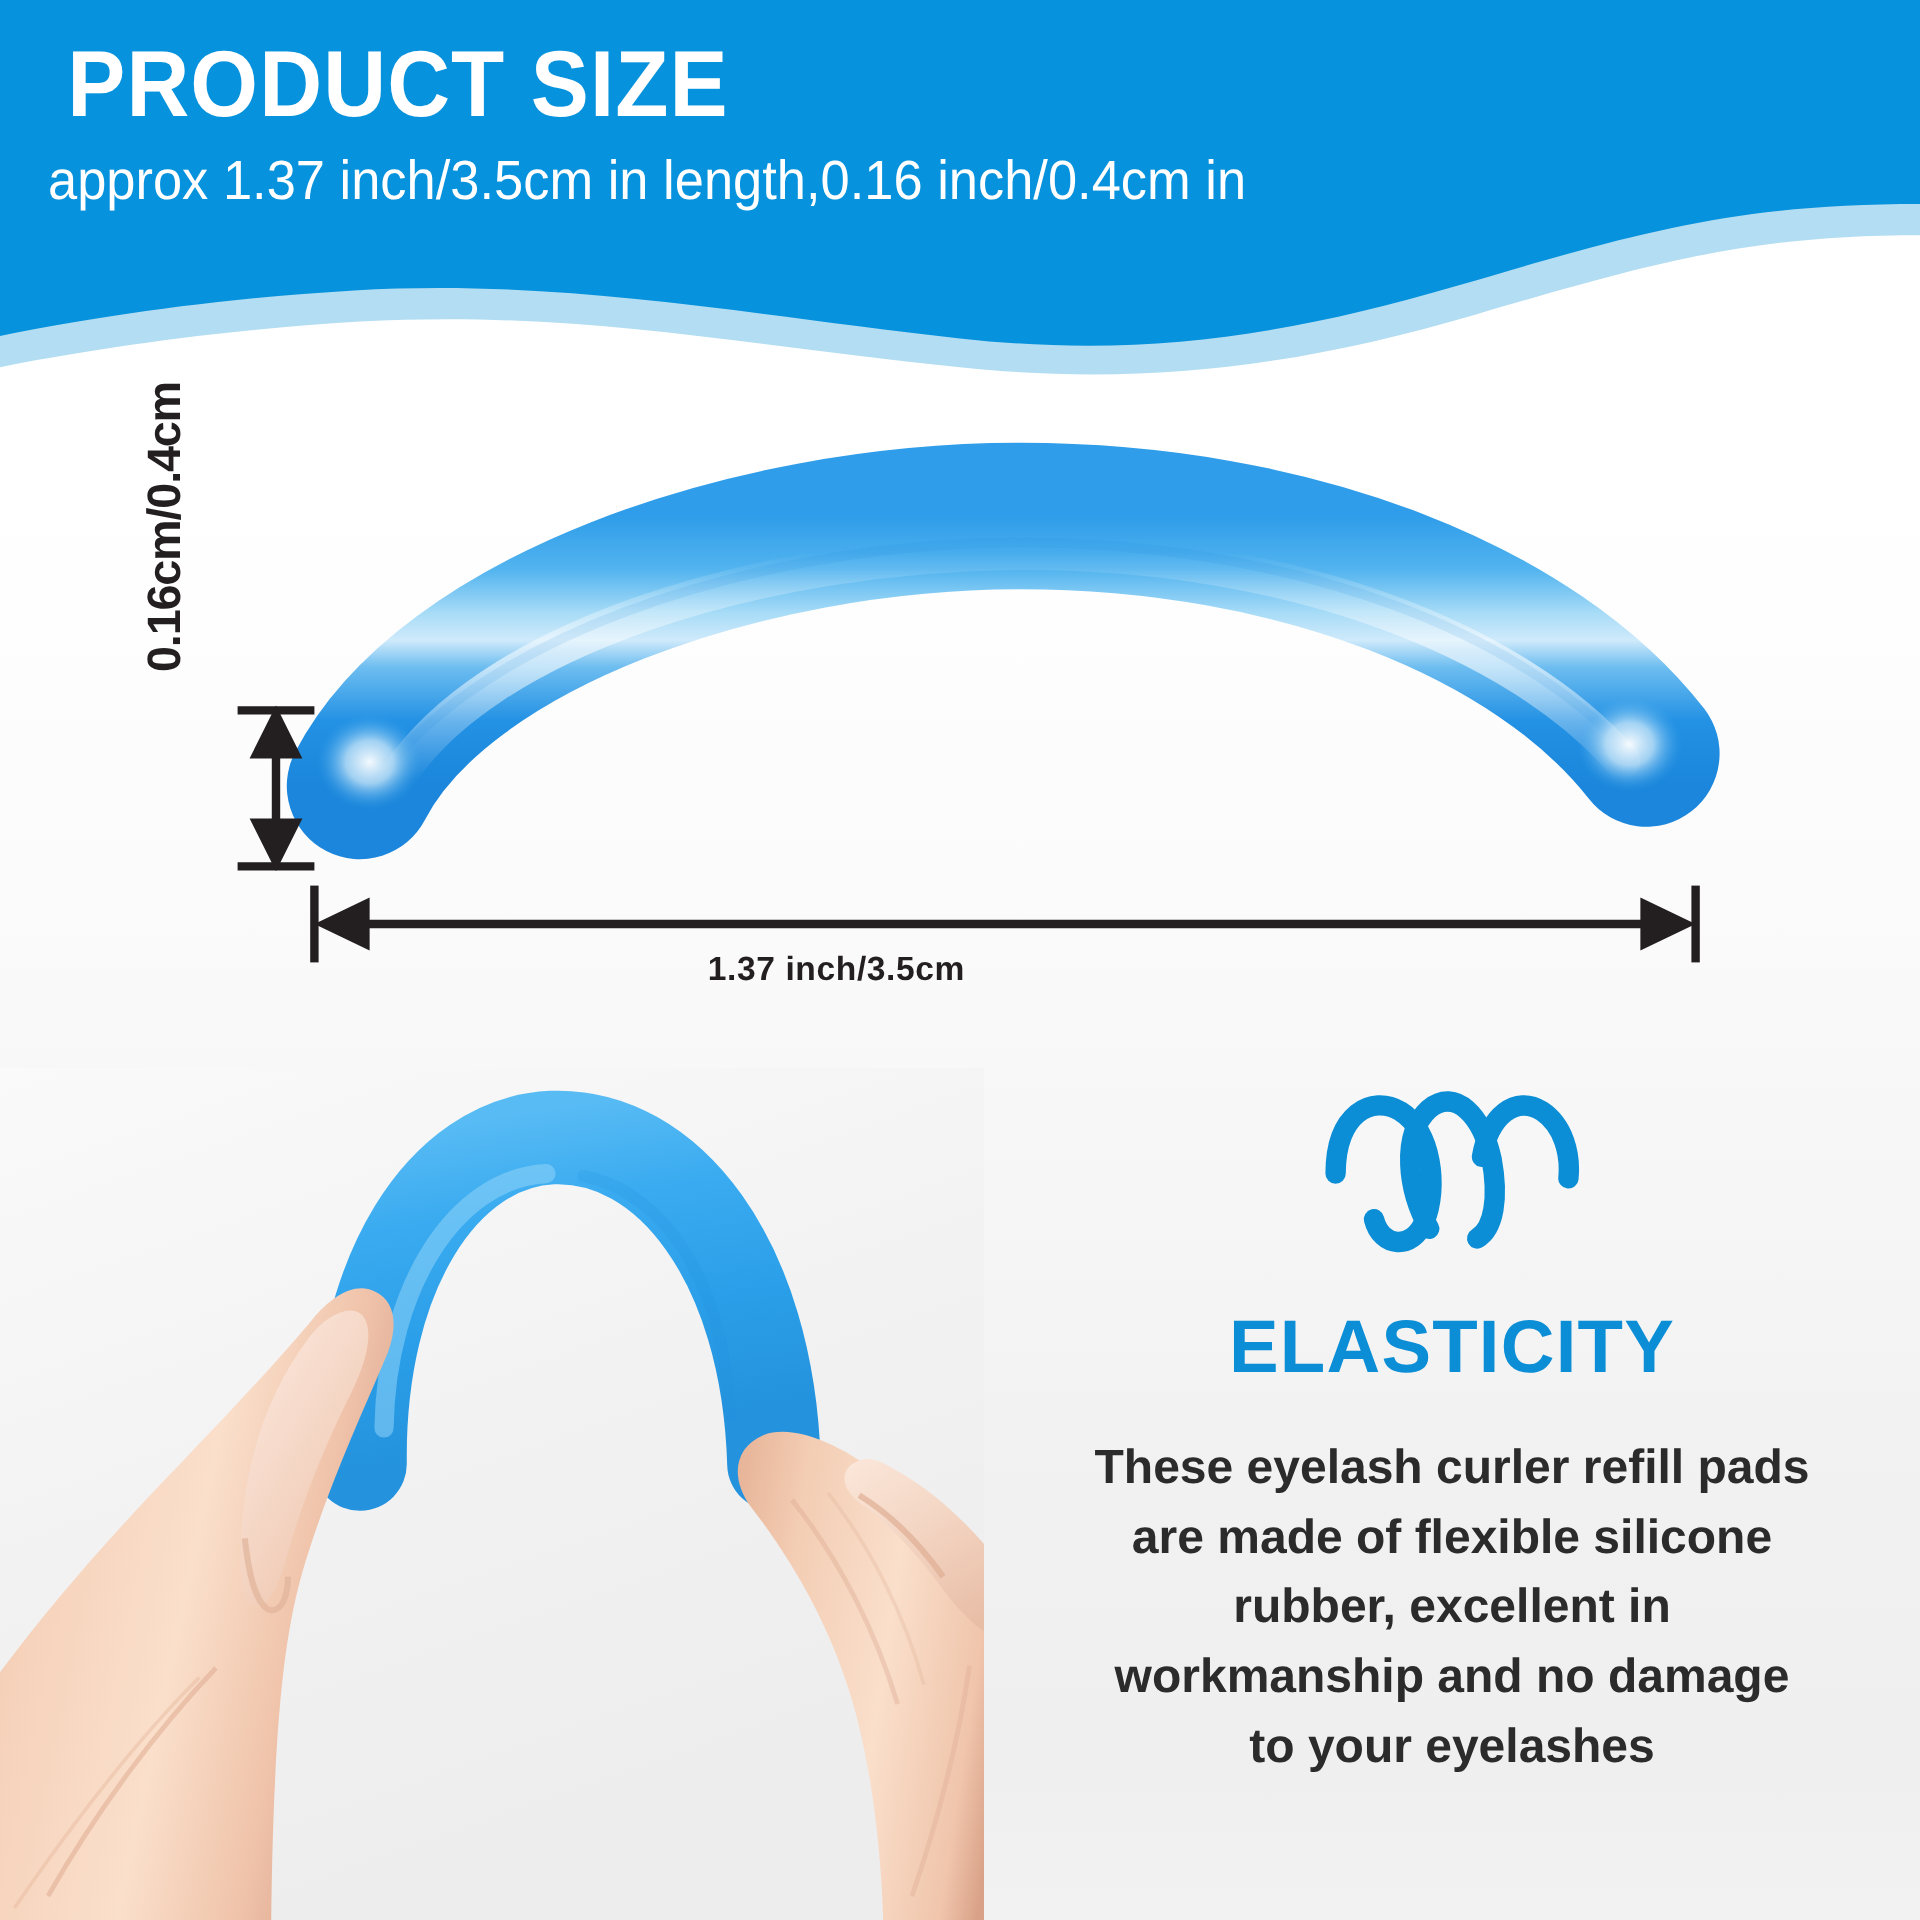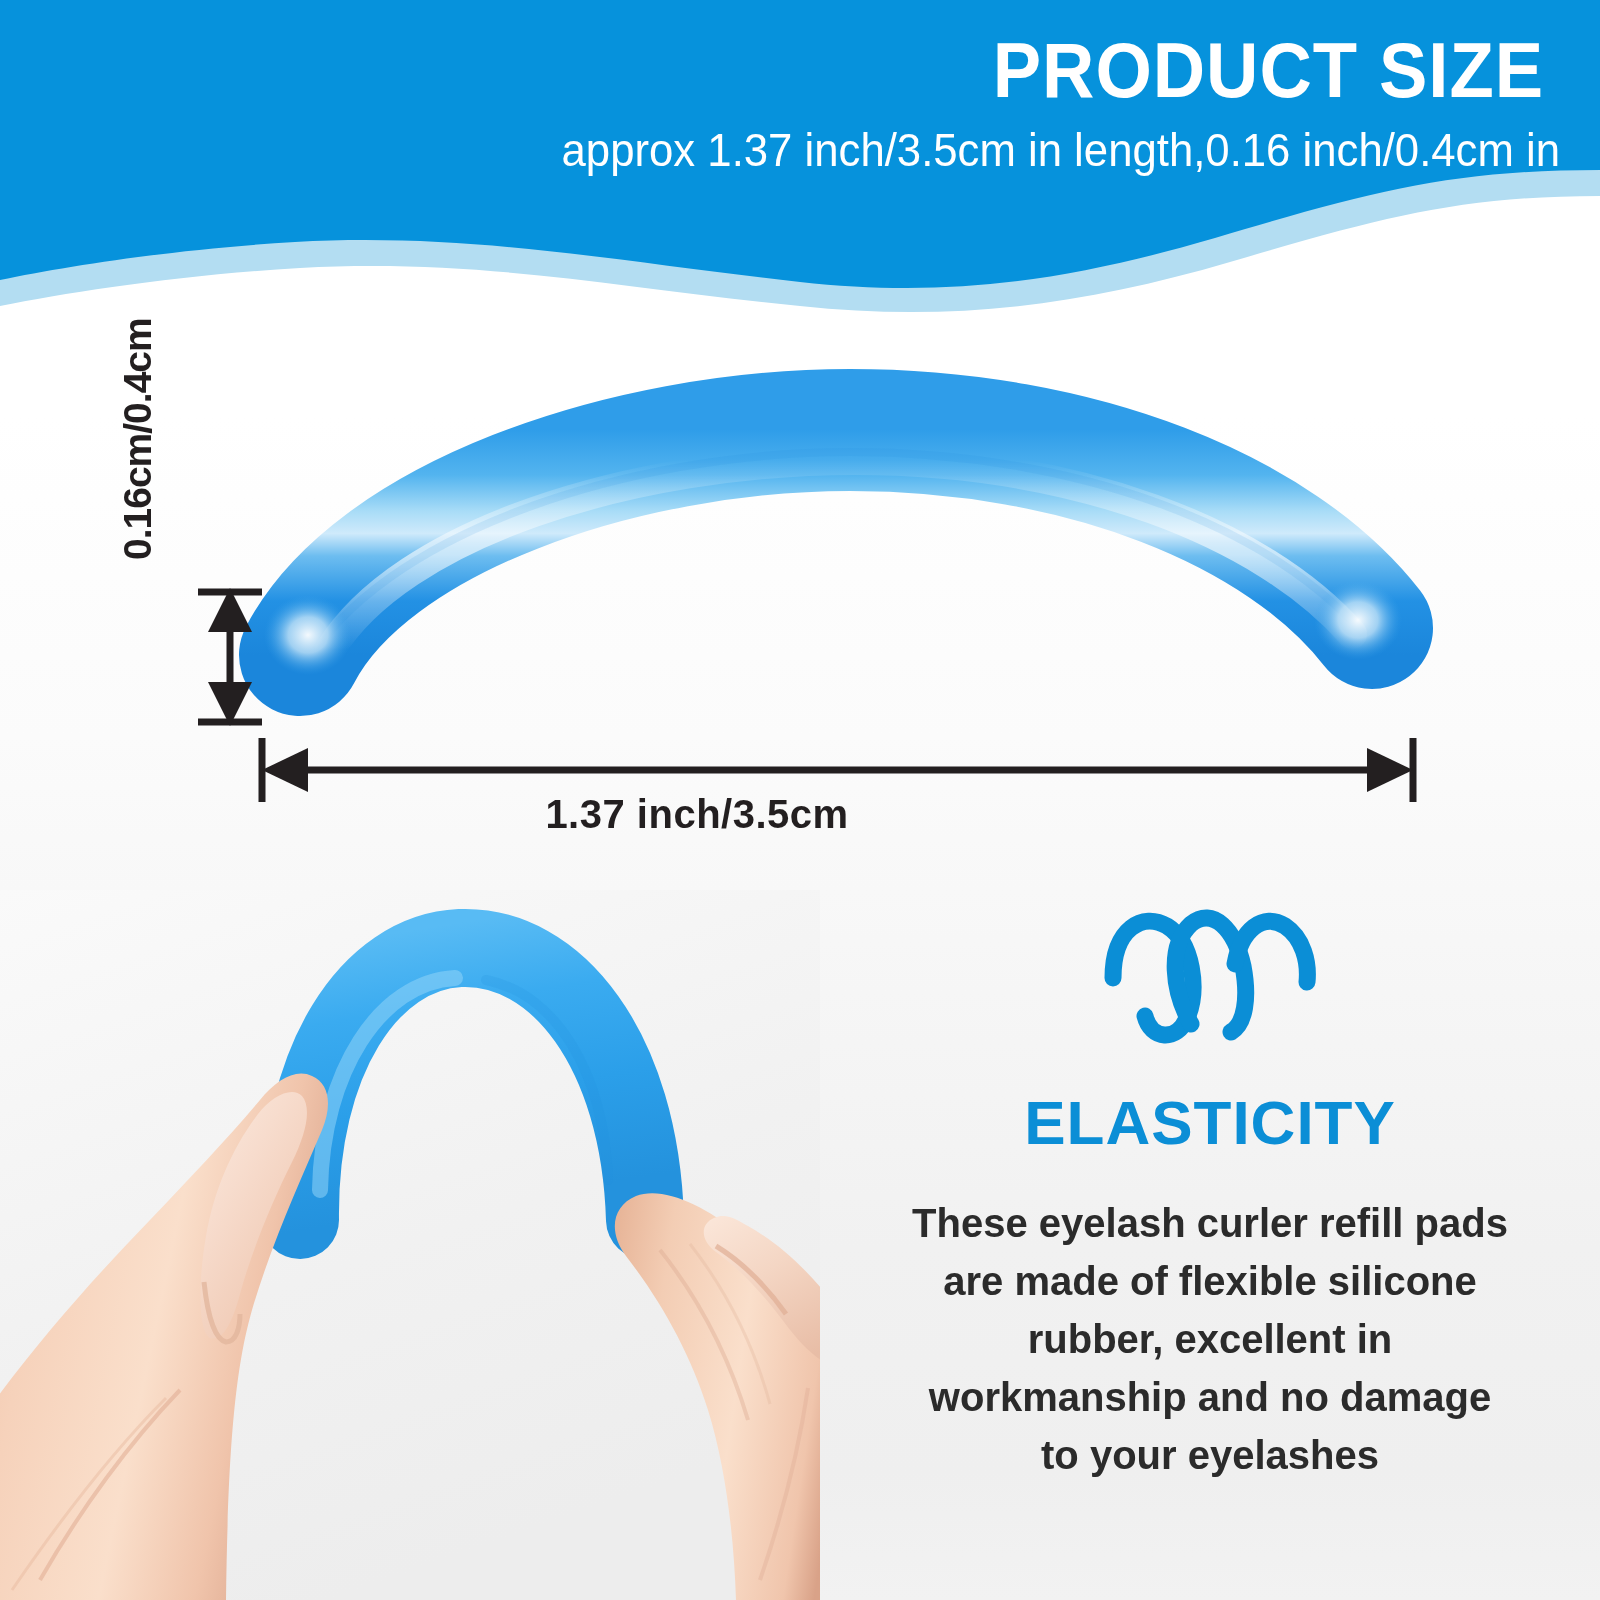--- a/index.html
+++ b/index.html
@@ -40,21 +40,21 @@
   #header-banner svg {
     display: block;
     width: 1600px;
     height: 330px;
   }
   #header-text-block {
     position: absolute;
     left: 0;
     top: 0;
     width: 1600px;
-    text-align: right;
+    text-align: left;
     pointer-events: none;
   }
   #page-title {
     margin: 30px 0 0 0;
     font-size: 78px;
     line-height: 80px;
     font-weight: bold;
     color: #ffffff;
     letter-spacing: 1px;
     font-family: "Liberation Sans Narrow", "Liberation Sans", sans-serif;
@@ -102,21 +102,21 @@
     white-space: nowrap;
     font-family: "Liberation Sans", sans-serif;
   }
 
   #width-label {
     position: absolute;
     left: 0;
     top: 462px;
     width: 1410px;
     text-align: center;
-    font-size: 40px;
+    font-size: 28px;
     font-weight: bold;
     color: #231f20;
     letter-spacing: 0.5px;
   }
   #width-label .wl-inner {
     display: inline-block;
     transform: translateX(-8px);
   }
 
   

